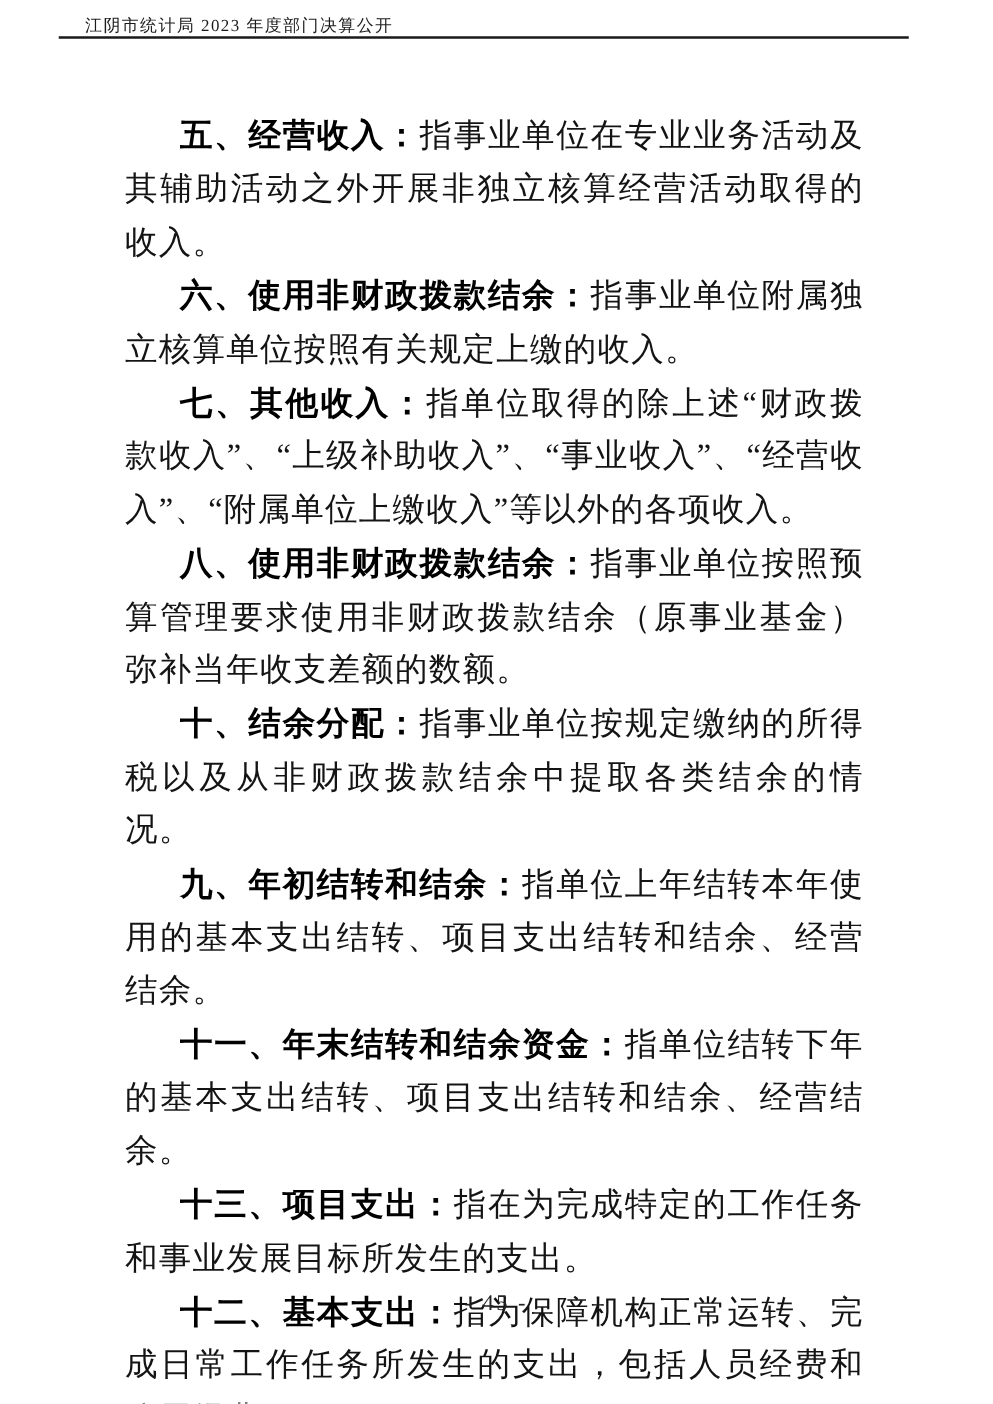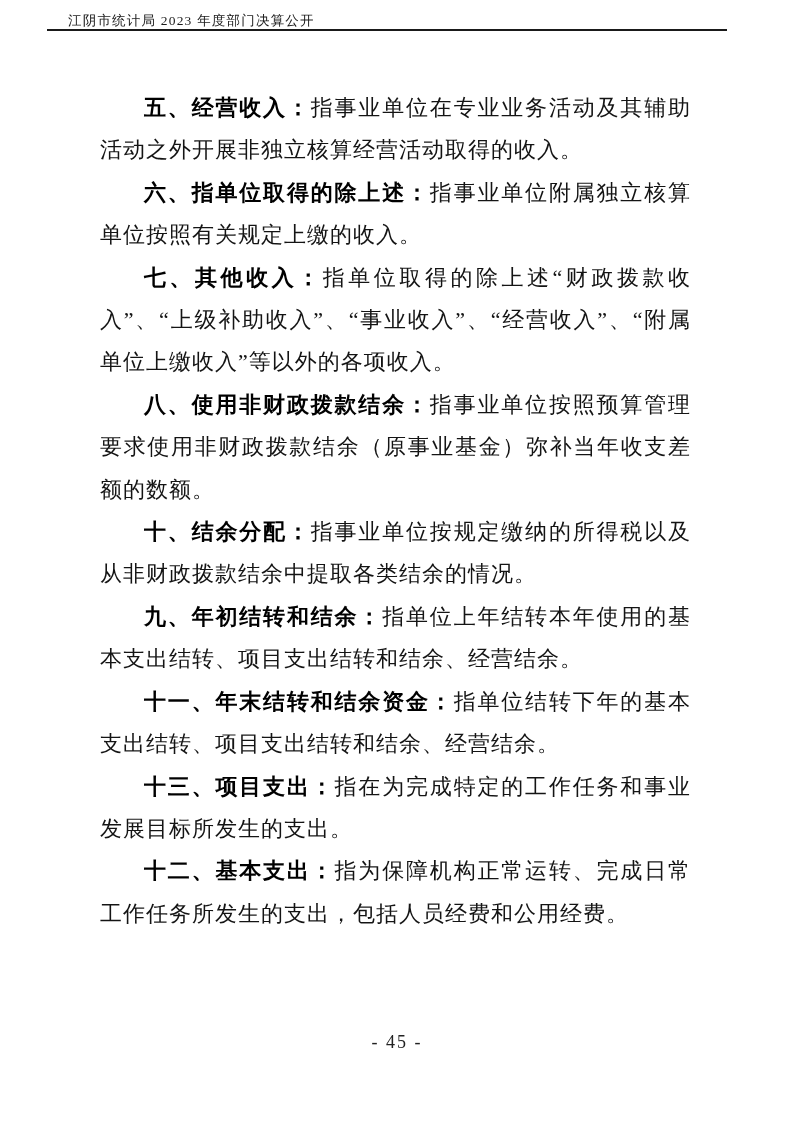--- a/index.html
+++ b/index.html
@@ -30,21 +30,21 @@
     height: 2px;
     background: #1a1a1a;
   }
   .content {
     position: absolute;
     left: 100px;
     top: 87px;
     width: 591px;
   }
   .content p {
-    font-size: 22px;
+    font-size: 26px;
     line-height: 42.4px;
     letter-spacing: 1px;
     text-indent: 44px;
     text-align: justify;
     text-justify: inter-ideograph;
     color: #141414;
   }
   .content p .lead {
     font-weight: 700;
     font-family: "Liberation Sans", "DejaVu Sans", sans-serif;
@@ -68,21 +68,21 @@
 <body>
 
 <div class="page">
 
   <div class="header-title">江阴市统计局 2023 年度部门决算公开</div>
 
   <div class="header-rule"></div>
 
   <div class="content">
     <p><span class="lead">五、经营收入：</span><span class="body-text">指事业单位在专业业务活动及其辅助活动之外开展非独立核算经营活动取得的收入。</span></p>
-    <p><span class="lead">六、指单位取得的除上述：</span><span class="body-text">指事业单位附属独立核算单位按照有关规定上缴的收入。</span></p>
+    <p><span class="lead">六、使用非财政拨款结余：</span><span class="body-text">指事业单位附属独立核算单位按照有关规定上缴的收入。</span></p>
     <p><span class="lead">七、其他收入：</span><span class="body-text">指单位取得的除上述“财政拨款收入”、“上级补助收入”、“事业收入”、“经营收入”、“附属单位上缴收入”等以外的各项收入。</span></p>
     <p><span class="lead">八、使用非财政拨款结余：</span><span class="body-text">指事业单位按照预算管理要求使用非财政拨款结余（原事业基金）弥补当年收支差额的数额。</span></p>
     <p><span class="lead">十、结余分配：</span><span class="body-text">指事业单位按规定缴纳的所得税以及从非财政拨款结余中提取各类结余的情况。</span></p>
     <p><span class="lead">九、年初结转和结余：</span><span class="body-text">指单位上年结转本年使用的基本支出结转、项目支出结转和结余、经营结余。</span></p>
     <p><span class="lead">十一、年末结转和结余资金：</span><span class="body-text">指单位结转下年的基本支出结转、项目支出结转和结余、经营结余。</span></p>
     <p><span class="lead">十三、项目支出：</span><span class="body-text">指在为完成特定的工作任务和事业发展目标所发生的支出。</span></p>
     <p><span class="lead">十二、基本支出：</span><span class="body-text">指为保障机构正常运转、完成日常工作任务所发生的支出，包括人员经费和公用经费。</span></p>
   </div>
 
   <div class="footer">- 45 -</div>

